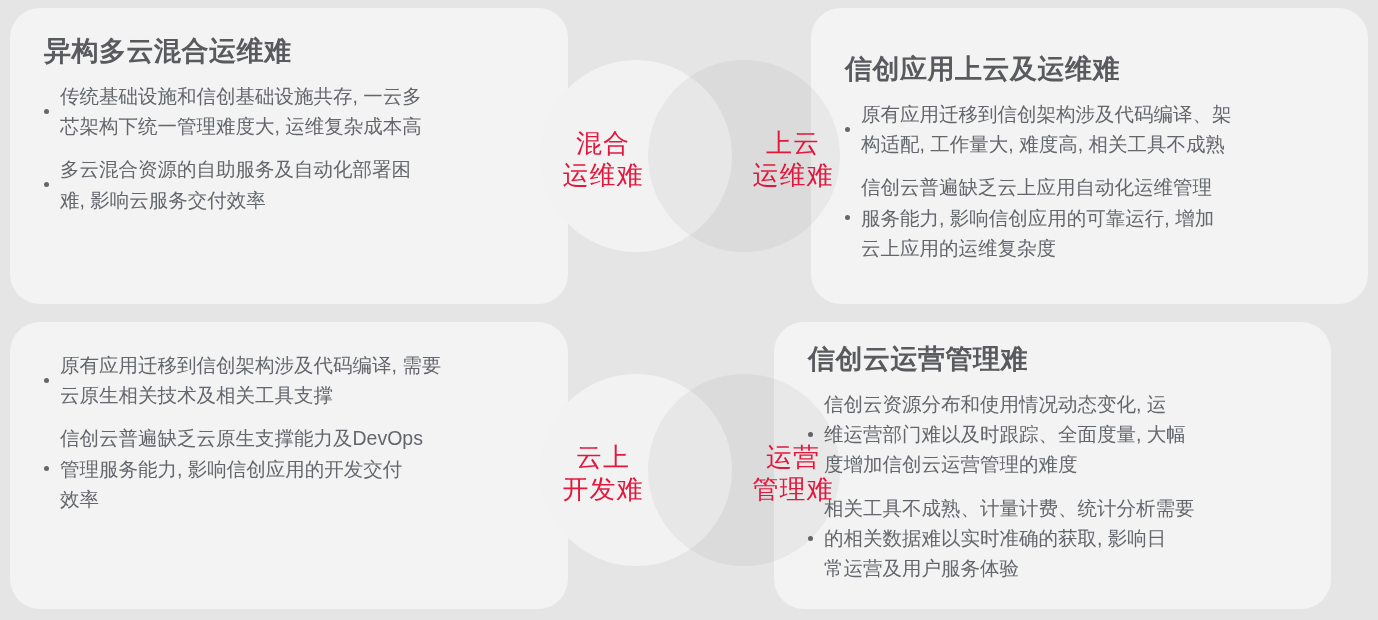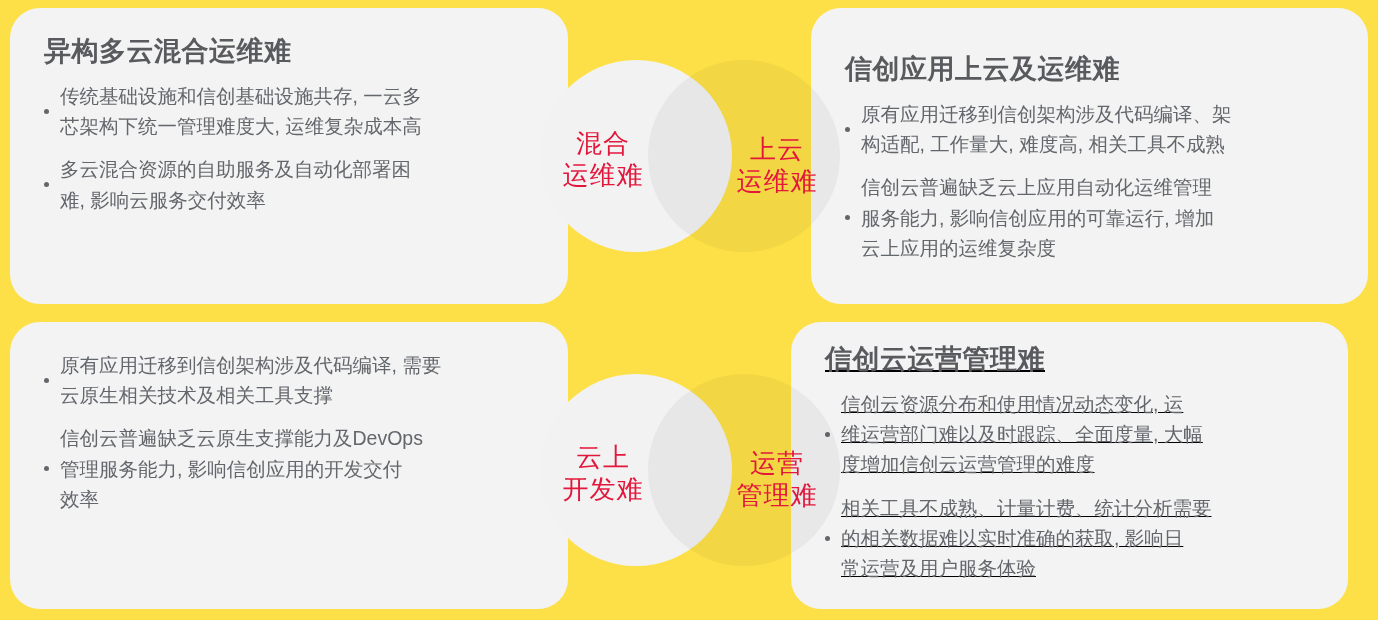--- a/index.html
+++ b/index.html
@@ -13,34 +13,34 @@
     height: 620px;
     overflow: hidden;
     font-family: "Liberation Sans", "DejaVu Sans", sans-serif;
     -webkit-font-smoothing: antialiased;
   }
 
   .stage {
     position: relative;
     width: 1378px;
     height: 620px;
-    background: #fde047;
+    background: #e5e5e5;
   }
 
   
   .card {
     position: absolute;
     background: #f3f3f3;
     border-radius: 30px;
     box-sizing: border-box;
   }
   .card-tl { left: 10px;  top: 8px;   width: 558px; height: 296px; padding: 28px 26px 20px 34px; }
   .card-tr { left: 811px; top: 8px;   width: 557px; height: 296px; padding: 46px 26px 20px 34px; }
   .card-bl { left: 10px;  top: 322px; width: 558px; height: 287px; padding: 28px 26px 20px 34px; }
-  .card-br { left: 791px; top: 322px; width: 557px; height: 287px; padding: 22px 26px 20px 34px; text-decoration: underline; }
+  .card-br { left: 774px; top: 322px; width: 557px; height: 287px; padding: 22px 26px 20px 34px; }
 
   .card-title {
     font-size: 27px;
     font-weight: bold;
     color: #595a5e;
     letter-spacing: 0.5px;
     margin: 0 0 14px 0;
     line-height: 1.15;
   }
 
@@ -98,21 +98,21 @@
     width: 130px;
     text-align: center;
     color: #e3173c;
     font-weight: normal;
     font-size: 26px;
     line-height: 1.22;
     letter-spacing: 1px;
     white-space: pre-line;
   }
   .venn-label-left  { left: -2px; }
-  .venn-label-right { left: 172px; margin-top: 6px; }
+  .venn-label-right { left: 188px; }
 </style>
 </head>
 <body>
 
 <div class="stage">
 
   <div class="card card-tl">
     <h2 class="card-title">异构多云混合运维难</h2>
     <ul class="bullets">
       <li class="bullet">

